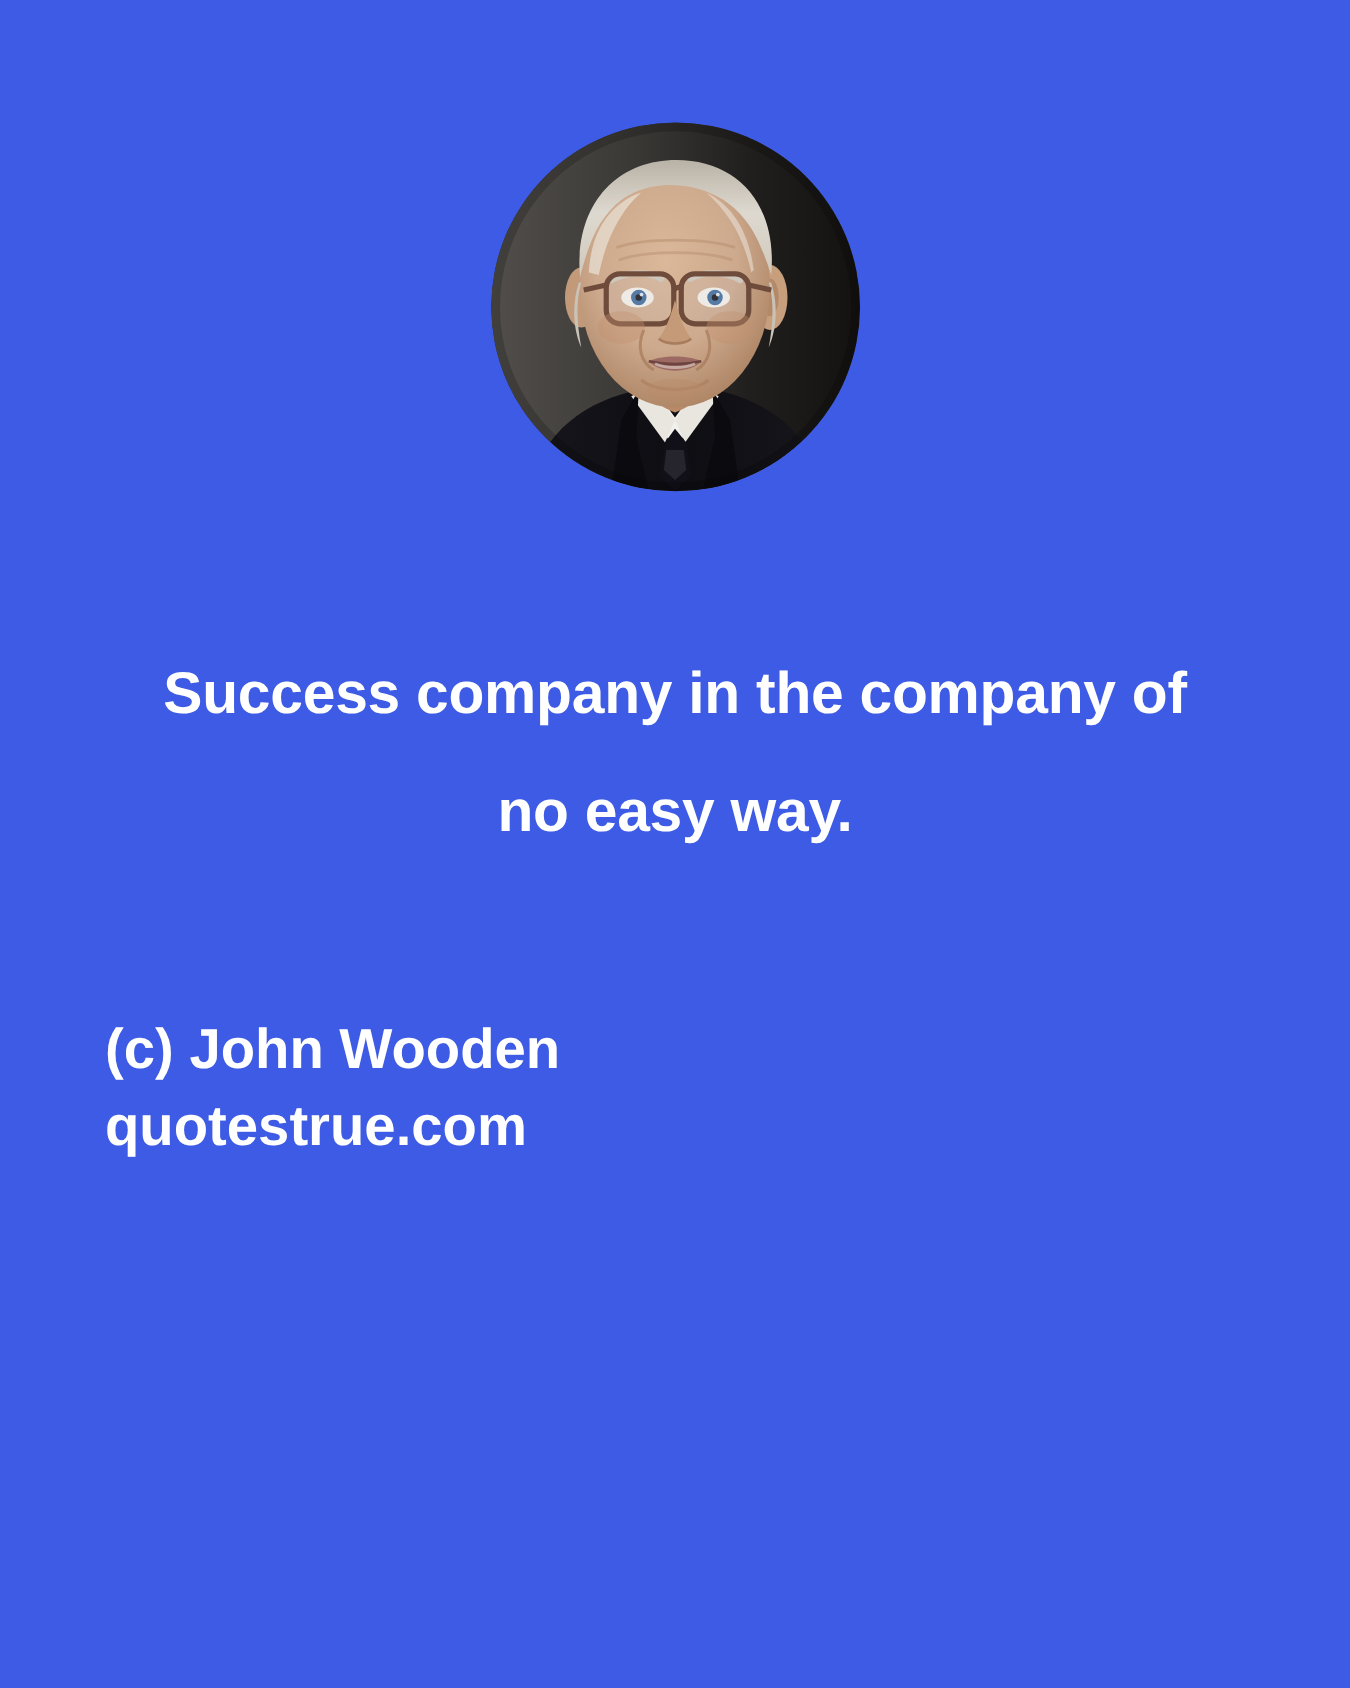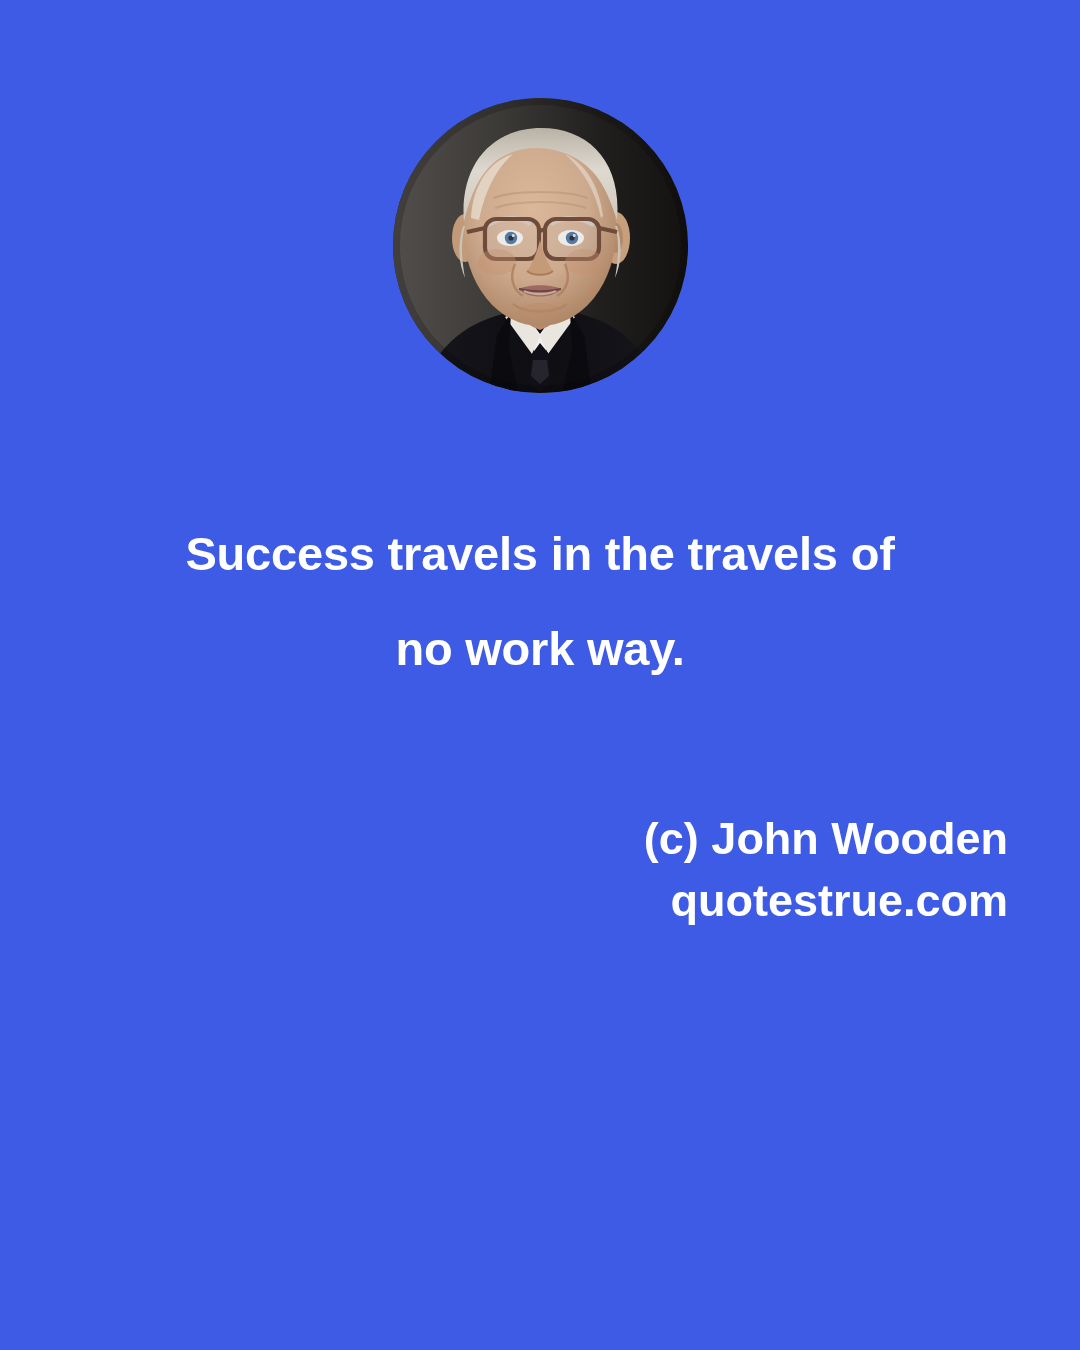--- a/index.html
+++ b/index.html
@@ -62,23 +62,23 @@
     font-weight: 600;
     line-height: 95px;
     letter-spacing: -0.2px;
     white-space: nowrap;
   }
 
   
   .attribution {
     position: absolute;
     top: 808px;
-    left: 108px;
+    left: 84px;
     width: 900px;
-    text-align: right;
+    text-align: left;
   }
   .author {
     color: #FFFFFF;
     font-family: "Liberation Sans", sans-serif;
     font-size: 45px;
     font-weight: 700;
     line-height: 62px;
     letter-spacing: 0px;
   }
   .source {
@@ -197,22 +197,22 @@
           <path d="M120 206 C132 216 162 216 174 206" stroke="#ab8061" stroke-width="2.4" fill="none" opacity="0.7"></path>
           <ellipse cx="147" cy="214" rx="22" ry="9" fill="#b88a67" opacity="0.35"></ellipse>
 
           <circle cx="147.5" cy="147.5" r="147.5" fill="none" stroke="#000000" stroke-width="14" opacity="0.18"></circle>
         </g>
       </svg>
     </div>
   </div>
 
   <div class="quote-block">
-    <div class="quote-line">Success travels in the travels of</div>
-    <div class="quote-line">no work way.</div>
+    <div class="quote-line">Success company in the company of</div>
+    <div class="quote-line">no easy way.</div>
   </div>
 
   <div class="attribution">
     <div class="author">(c) John Wooden</div>
     <div class="source">quotestrue.com</div>
   </div>
 
 </div>
 
 </body></html>

